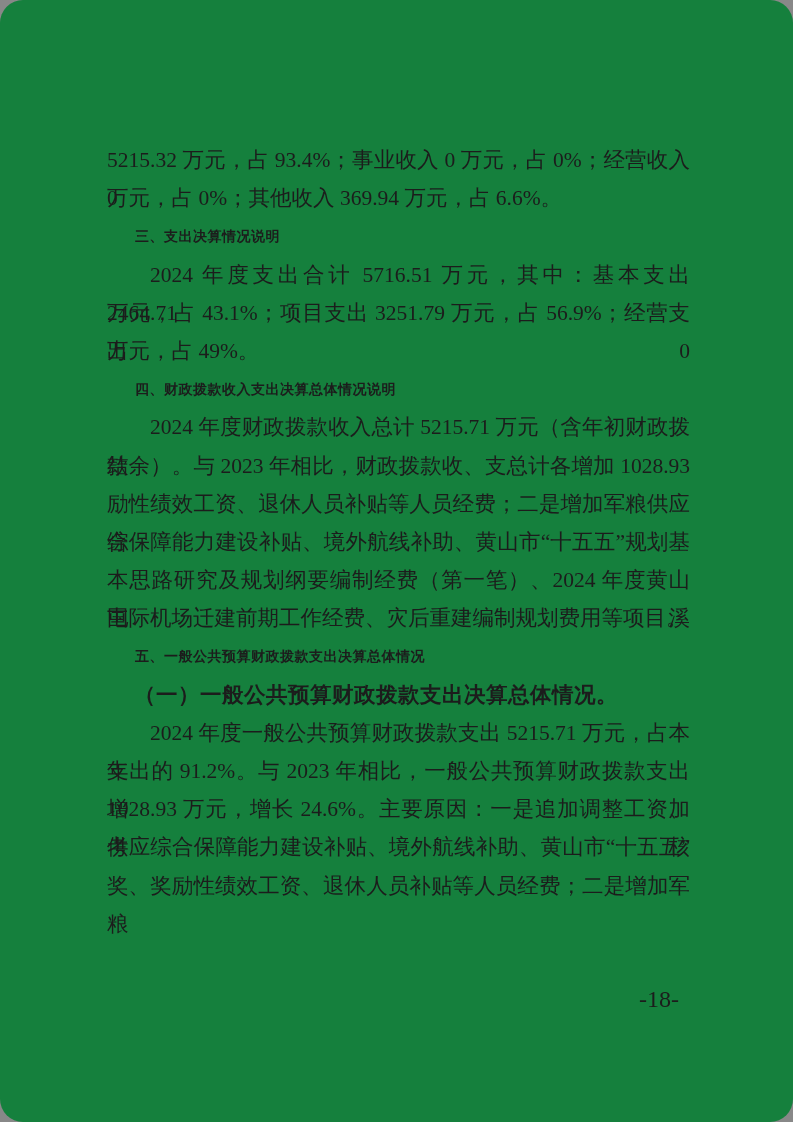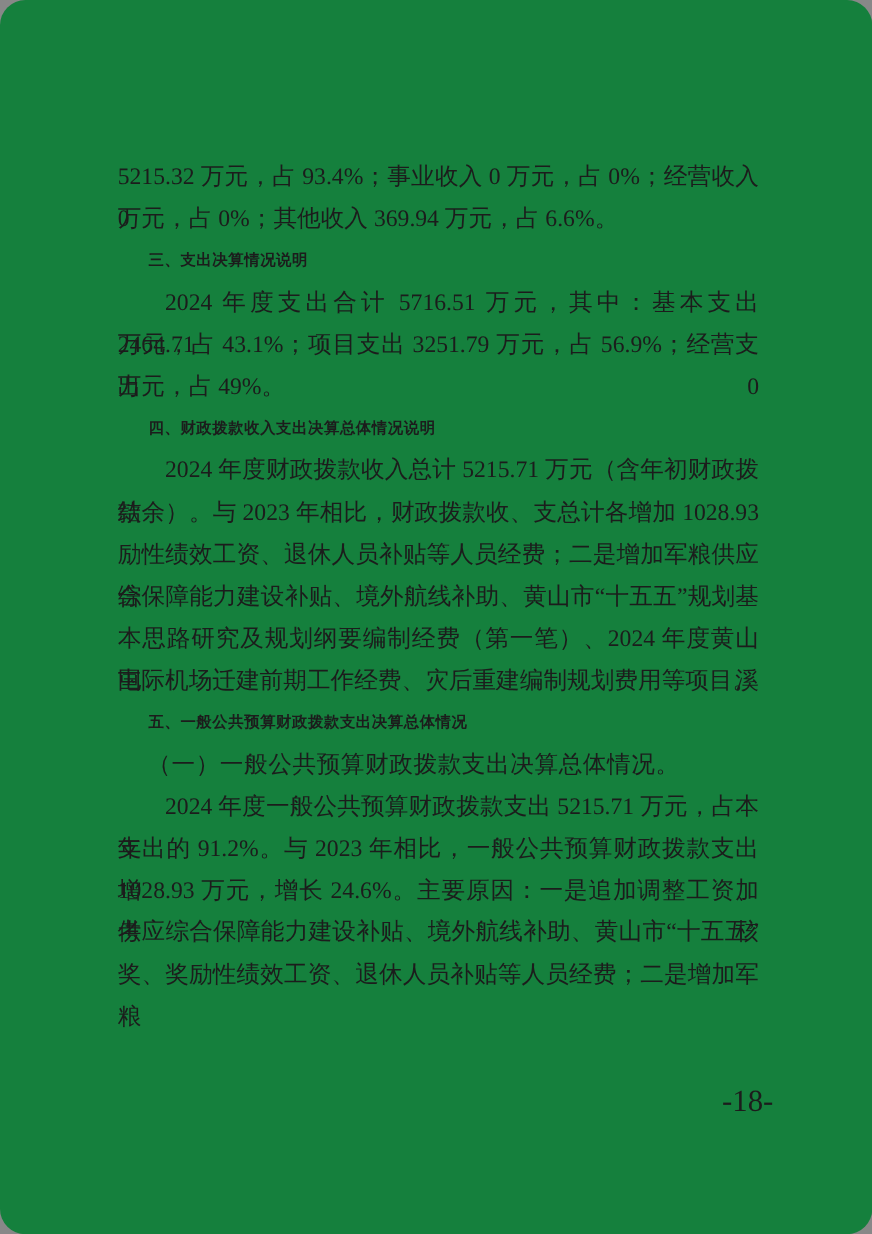--- a/index.html
+++ b/index.html
@@ -41,29 +41,29 @@
   .indent-paren {
     text-indent: 1.25em;
   }
   .h-sans {
     font-family: "Liberation Sans", "DejaVu Sans", sans-serif;
     font-weight: bold;
     font-size: 14px;
     letter-spacing: 0.5px;
   }
   .h-serif {
-    font-weight: normal;
+    font-weight: bold;
     letter-spacing: 0.5px;
   }
   .page-number {
     position: absolute;
     top: 986px;
-    right: 90px;
+    right: 114px;
     font-family: "Liberation Serif", "DejaVu Serif", serif;
-    font-size: 28px;
+    font-size: 24px;
     color: #1c1c1c;
   }
 </style>
 </head>
 <body>
 
 <div class="page">
   <div class="content">
     <div class="line justify">5215.32 万元，占 93.4%；事业收入 0 万元，占 0%；经营收入 0</div>
     <div class="line">万元，占 0%；其他收入 369.94 万元，占 6.6%。</div>

